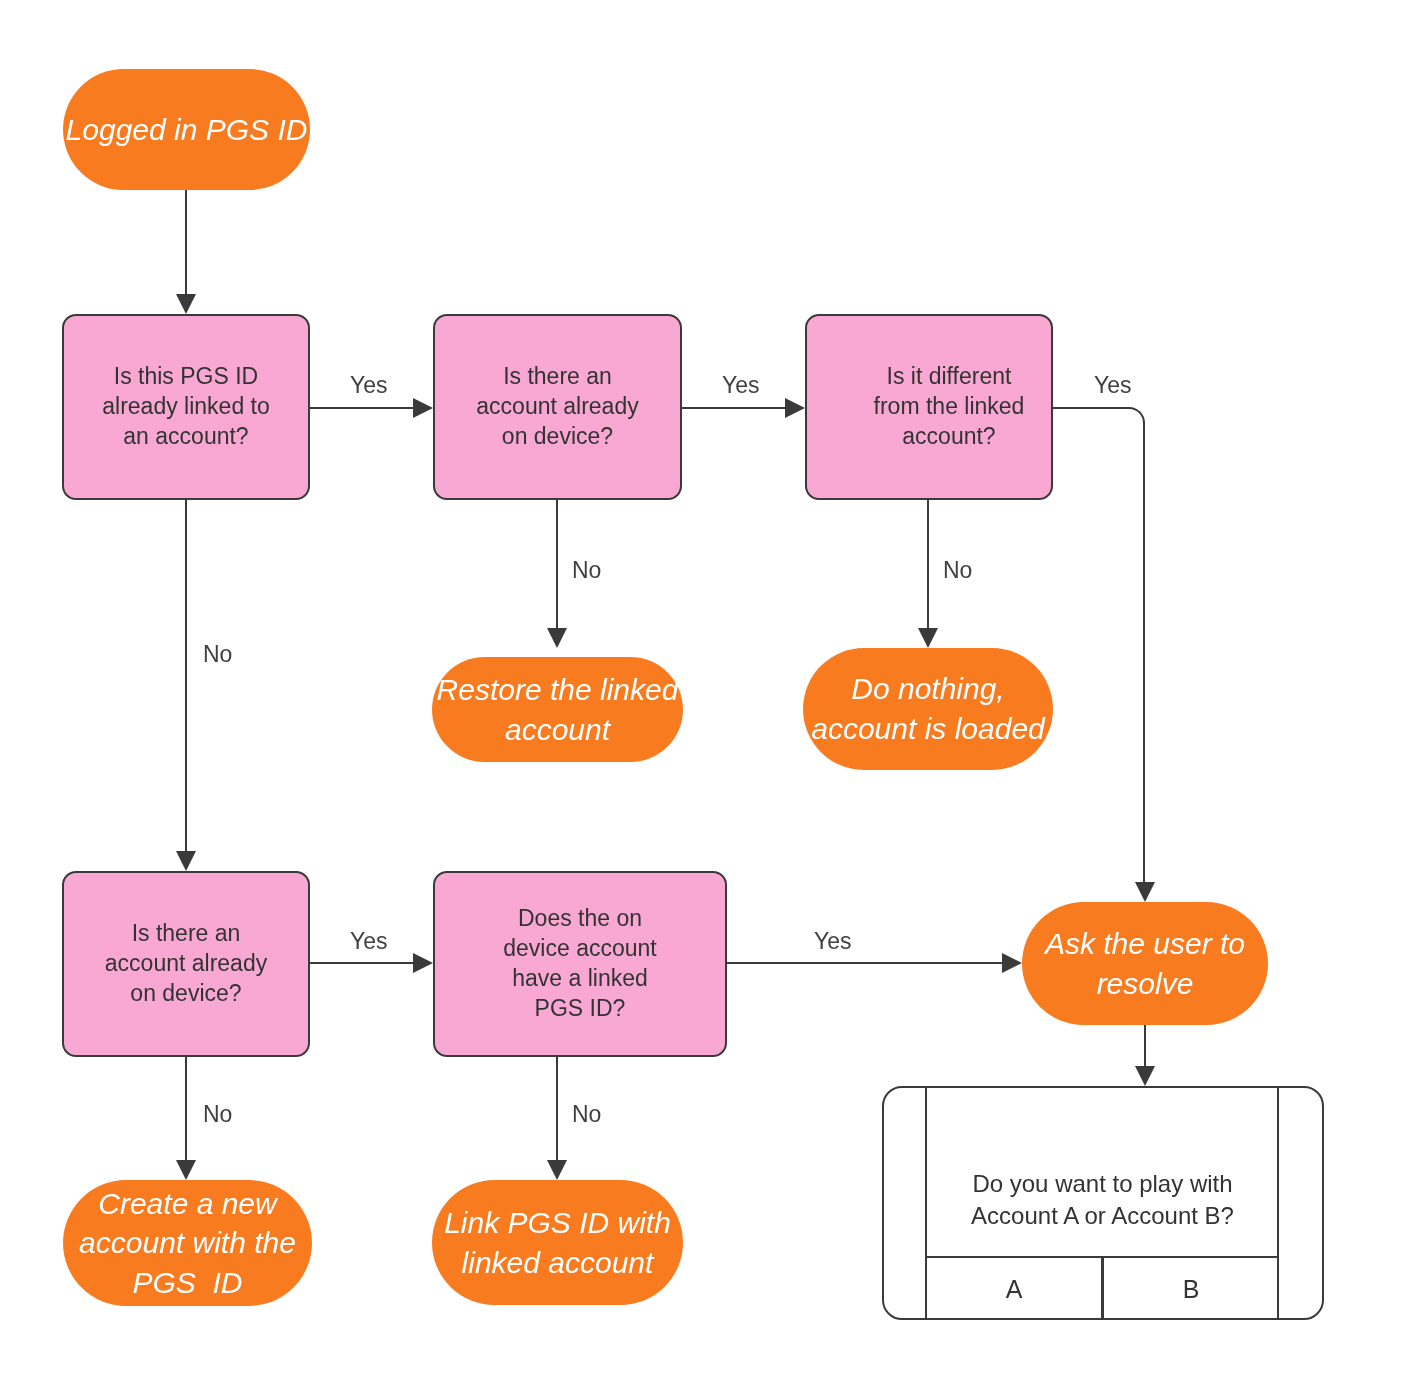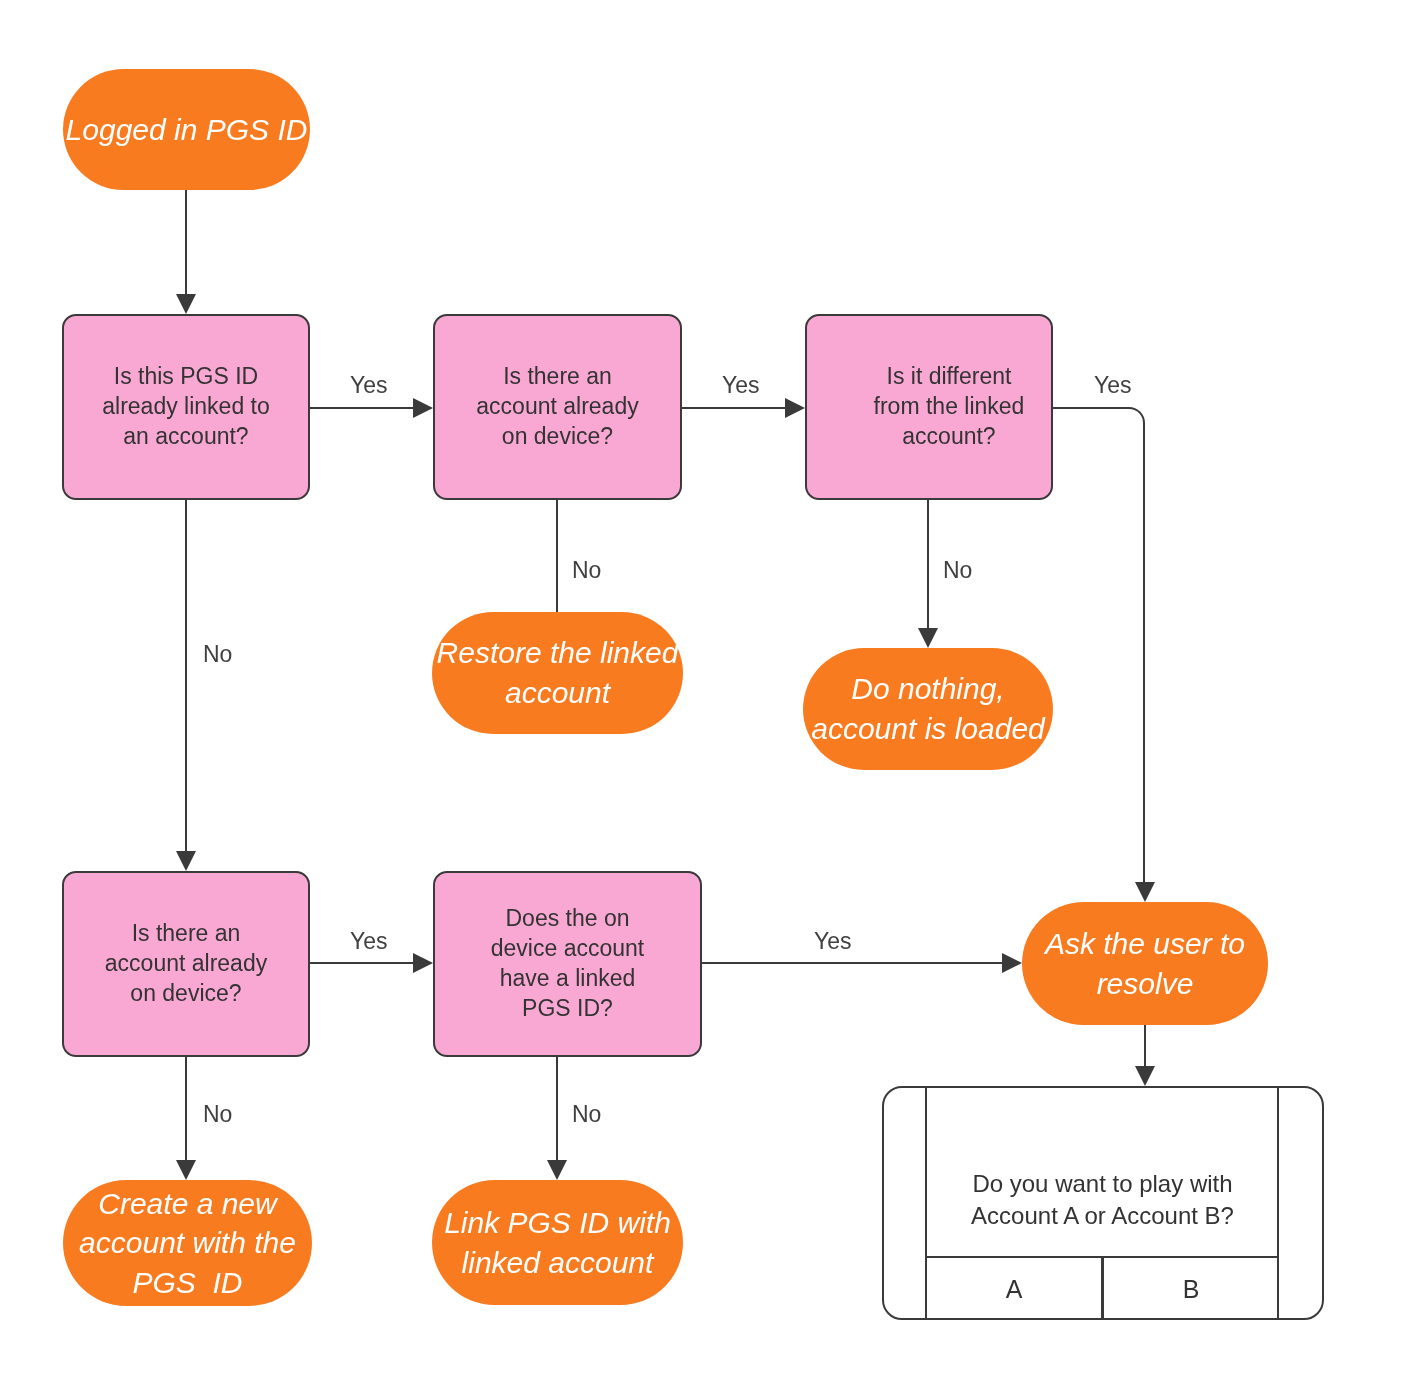--- a/index.html
+++ b/index.html
@@ -21,24 +21,24 @@
   .lbl{position:absolute;font-size:23px;color:#404040;white-space:nowrap;}
   .arr{position:absolute;width:0;height:0;}
   .arr.down{border-left:10px solid transparent;border-right:10px solid transparent;border-top:20px solid #3a3a3a;}
   .arr.right{border-top:10px solid transparent;border-bottom:10px solid transparent;border-left:20px solid #3a3a3a;}
 
   
   .n-start{left:63px;top:69px;width:247px;height:121px;}
   .n-q1{left:62px;top:314px;width:248px;height:186px;}
   .n-q2{left:433px;top:314px;width:249px;height:186px;}
   .n-q3{left:805px;top:314px;width:248px;height:186px;padding-left:40px;}
-  .n-restore{left:432px;top:612px;width:251px;height:122px;}
+  .n-restore{left:432px;top:657px;width:251px;height:105px;}
   .n-donothing{left:803px;top:648px;width:250px;height:122px;}
   .n-q4{left:62px;top:871px;width:248px;height:186px;}
-  .n-q5{left:433px;top:871px;width:269px;height:186px;}
+  .n-q5{left:433px;top:871px;width:294px;height:186px;}
   .n-ask{left:1022px;top:902px;width:246px;height:123px;}
   .n-create{left:63px;top:1180px;width:249px;height:126px;}
   .n-link{left:432px;top:1180px;width:251px;height:125px;}
 
   
   .e1{left:185px;top:190px;width:2px;height:106px;}
   .e2{left:310px;top:407px;width:105px;height:2px;}
   .e3{left:682px;top:407px;width:105px;height:2px;}
   .e4{left:1053px;top:407px;width:92px;height:475px;}
   .e5{left:556px;top:500px;width:2px;height:130px;}

